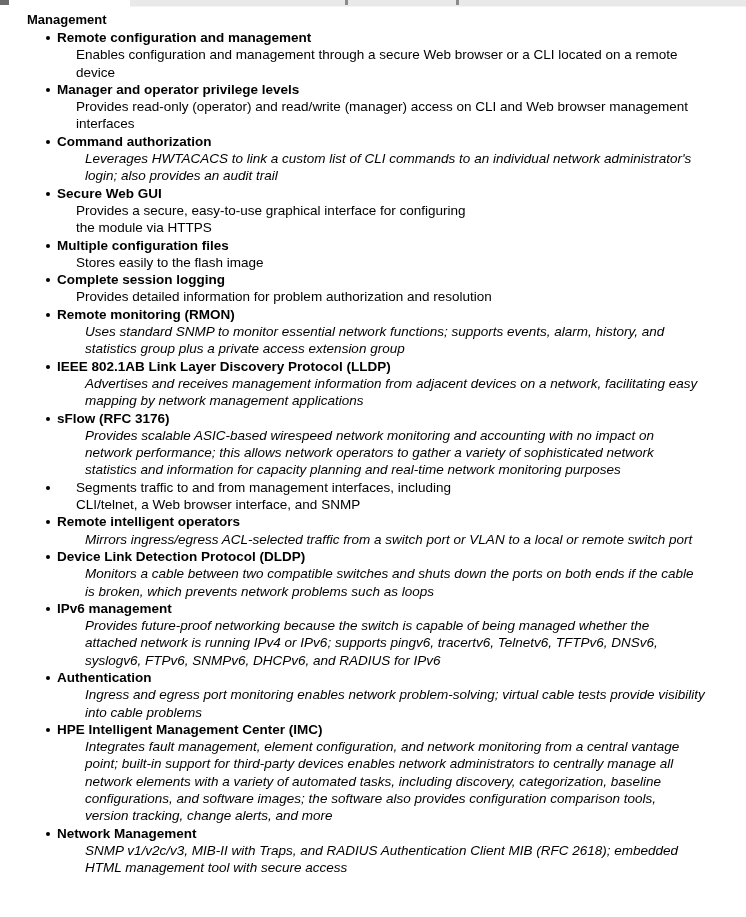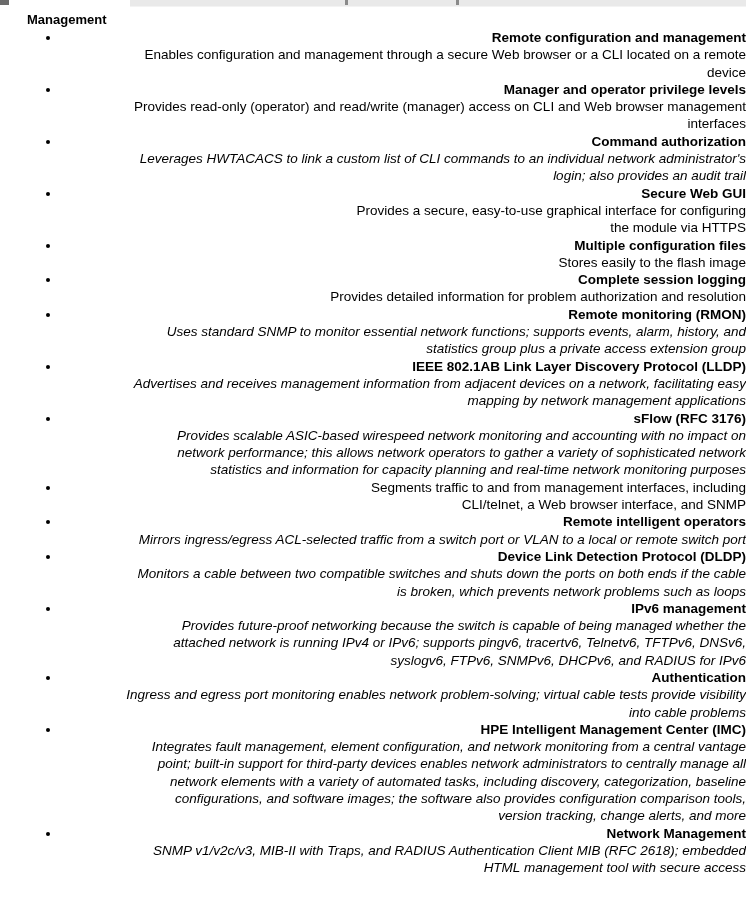--- a/index.html
+++ b/index.html
@@ -58,38 +58,37 @@
     letter-spacing: 0;
   }
   ul.feature-list {
     list-style: none;
     margin: 0;
     padding: 0;
   }
   li.feature {
     position: relative;
     padding-left: 57px;
-    text-align: right;
   }
   .bullet {
     position: absolute;
     left: 46px;
     top: 7px;
     width: 4px;
     height: 4px;
     border-radius: 50%;
     background: #000000;
   }
   .ftitle {
     font-size: 13.5px;
     font-weight: bold;
     line-height: 17.3px;
     white-space: nowrap;
   }
-  .fdesc { padding-left: 0; }
+  .fdesc { padding-left: 0; margin-left: 19px; }
   .fdesc.deep { padding-left: 9px; font-style: italic; }
   .fdesc .line {
     font-size: 13.5px;
     line-height: 17.3px;
     white-space: nowrap;
   }
 </style>
 </head>
 <body>
 

